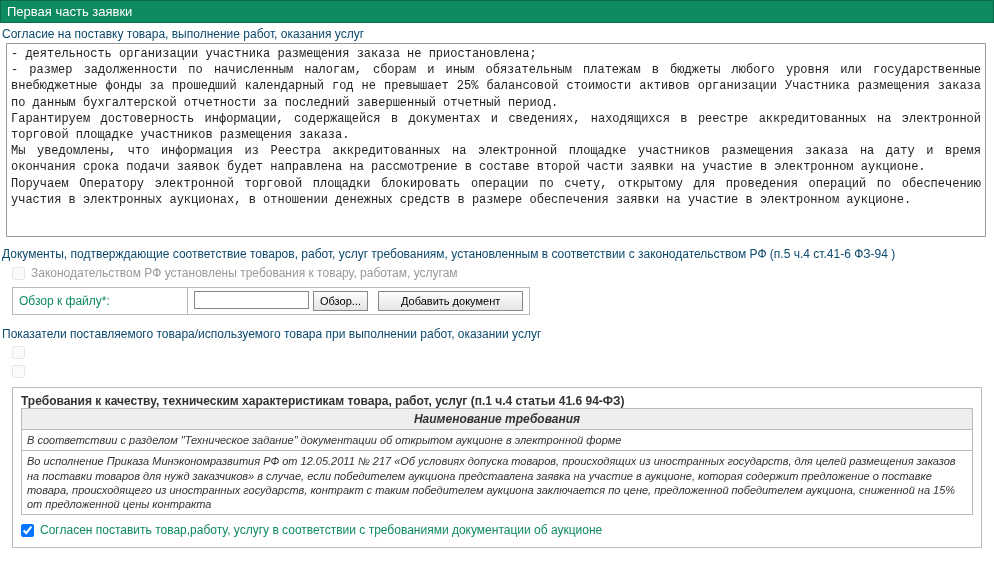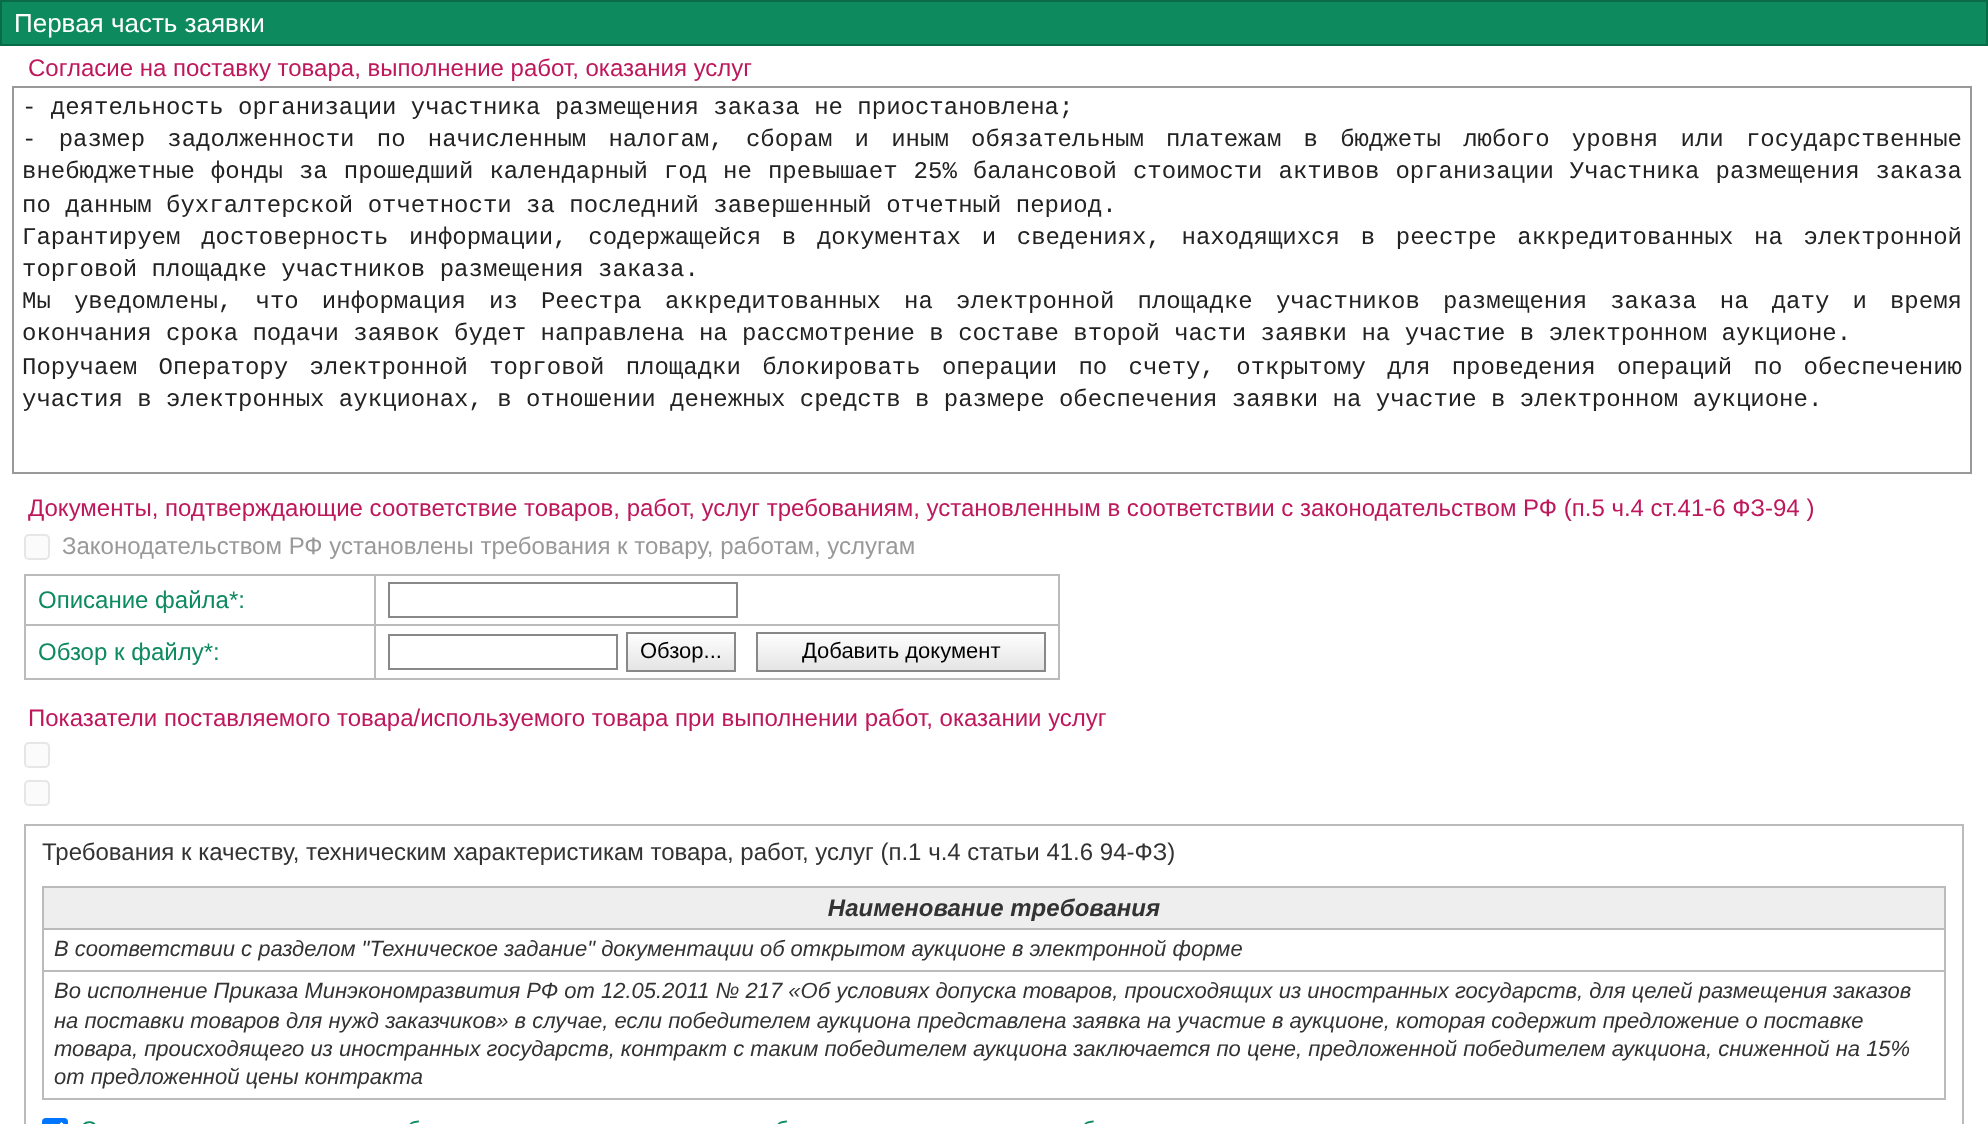--- a/index.html
+++ b/index.html
@@ -1,31 +1,31 @@
 <!DOCTYPE html>
 <html><head>
 <meta charset="utf-8">
 <style>
   * { box-sizing: border-box; margin: 0; padding: 0; }
   body { font-family: Arial, sans-serif; font-size: 12px; background: #fff; color: #333; width: 994px; }
   .header-bar { background: #0e8a5f; color: #ffffff; padding: 3px 6px; font-size: 13px; border: 1px solid #0a6b49; }
-  .section-title { color: #be185d; padding: 4px 14px 2px; font-size: 12px; }
+  .section-title { color: #0c4a6e; padding: 4px 2px 2px; font-size: 12px; }
   .textarea-box { width: 980px; margin: 0 6px 6px; border: 1px solid #999; height: 194px; overflow-y: scroll; font-family: 'Courier New', monospace; font-size: 12px; line-height: 1.35; color: #222; padding: 2px 4px; background: #fff; text-align: justify; }
   .disabled-check { color: #999; padding: 3px 12px; display: flex; align-items: flex-end; gap: 6px; }
   .disabled-check input { opacity: 0.55; }
   .file-table { border: 1px solid #bbb; margin: 4px 12px 8px; border-collapse: collapse; }
   .file-table td { border: 1px solid #bbb; padding: 3px 6px; vertical-align: middle; font-size: 12px; }
   .file-table td.lbl { color: #0e8a5f; width: 175px; }
   .txt-input { border: 1px solid #888; height: 18px; width: 175px; background: #fff; }
-  .file-input-wrap { display: flex; gap: 4px; align-items: center; }
+  .file-input-wrap { display: flex; gap: 4px; }
   .file-display { border: 1px solid #888; height: 18px; width: 115px; background: #fff; }
   .btn-browse { height: 20px; padding: 0 6px; font-size: 11px; border: 1px solid #888; background: linear-gradient(#fefefe,#e4e4e4); cursor: pointer; }
   .btn-add { height: 20px; padding: 0 22px; font-size: 11px; border: 1px solid #888; background: linear-gradient(#fefefe,#e4e4e4); cursor: pointer; margin-left: 6px; }
   .req-box { border: 1px solid #bbb; margin: 6px 12px 10px; padding: 6px 8px 10px; }
-  .req-title { font-weight: normal; font-size: 12px; margin-bottom: 10px; }
+  .req-title { font-weight: bold; font-size: 12px; }
   .req-sub { font-weight: bold; font-size: 12px; margin-bottom: 6px; }
   .req-table { width: 100%; border-collapse: collapse; border: 1px solid #bbb; font-style: italic; }
   .req-table th { background: #eee; border: 1px solid #bbb; padding: 3px; font-size: 12px; text-align: center; }
   .req-table td { border: 1px solid #bbb; padding: 3px 5px; font-size: 11px; line-height: 1.3; }
   .agree-row { margin-top: 8px; display: flex; align-items: center; gap: 6px; color: #0e8a5f; }
   .agree-row input[type=checkbox]{ width:13px; height:13px; }
 </style>
 </head>
 <body>
 
@@ -40,26 +40,20 @@
 
 <div class="section-title">Документы, подтверждающие соответствие товаров, работ, услуг требованиям, установленным в соответствии с законодательством РФ (п.5 ч.4 ст.41-6 ФЗ-94 )</div>
 
 <label class="disabled-check">
   <input type="checkbox" disabled="" style="">
   <span>Законодательством РФ установлены требования к товару, работам, услугам</span>
 </label>
 
 <table class="file-table">
   <tbody>
-      <tr>
-    <td class="lbl">Описание файла*:</td>
-    <td>
-      <input type="text" class="txt-input" style="">
-    </td>
-  </tr>
   <tr>
     <td class="lbl">Обзор к файлу*:</td>
     <td>
       <span class="file-input-wrap">
         <input type="text" class="file-display" style="">
         <button class="btn-browse">Обзор...</button>
         <button class="btn-add">Добавить документ</button>
       </span>
     </td>
   </tr>

